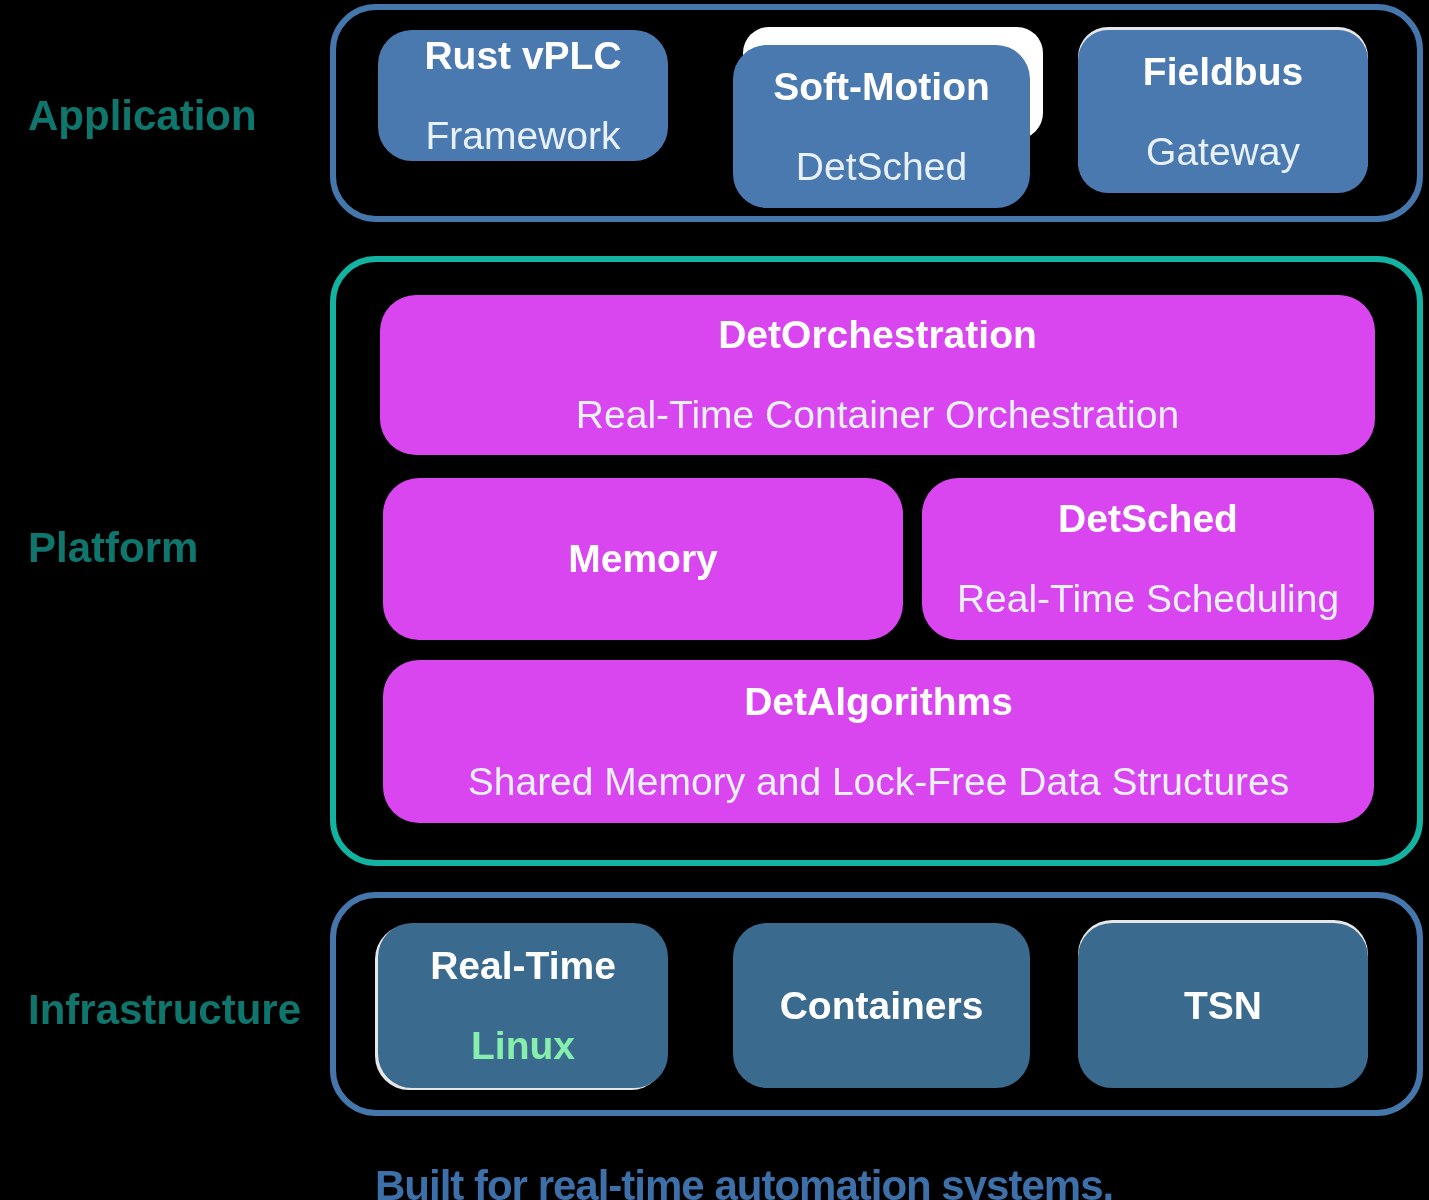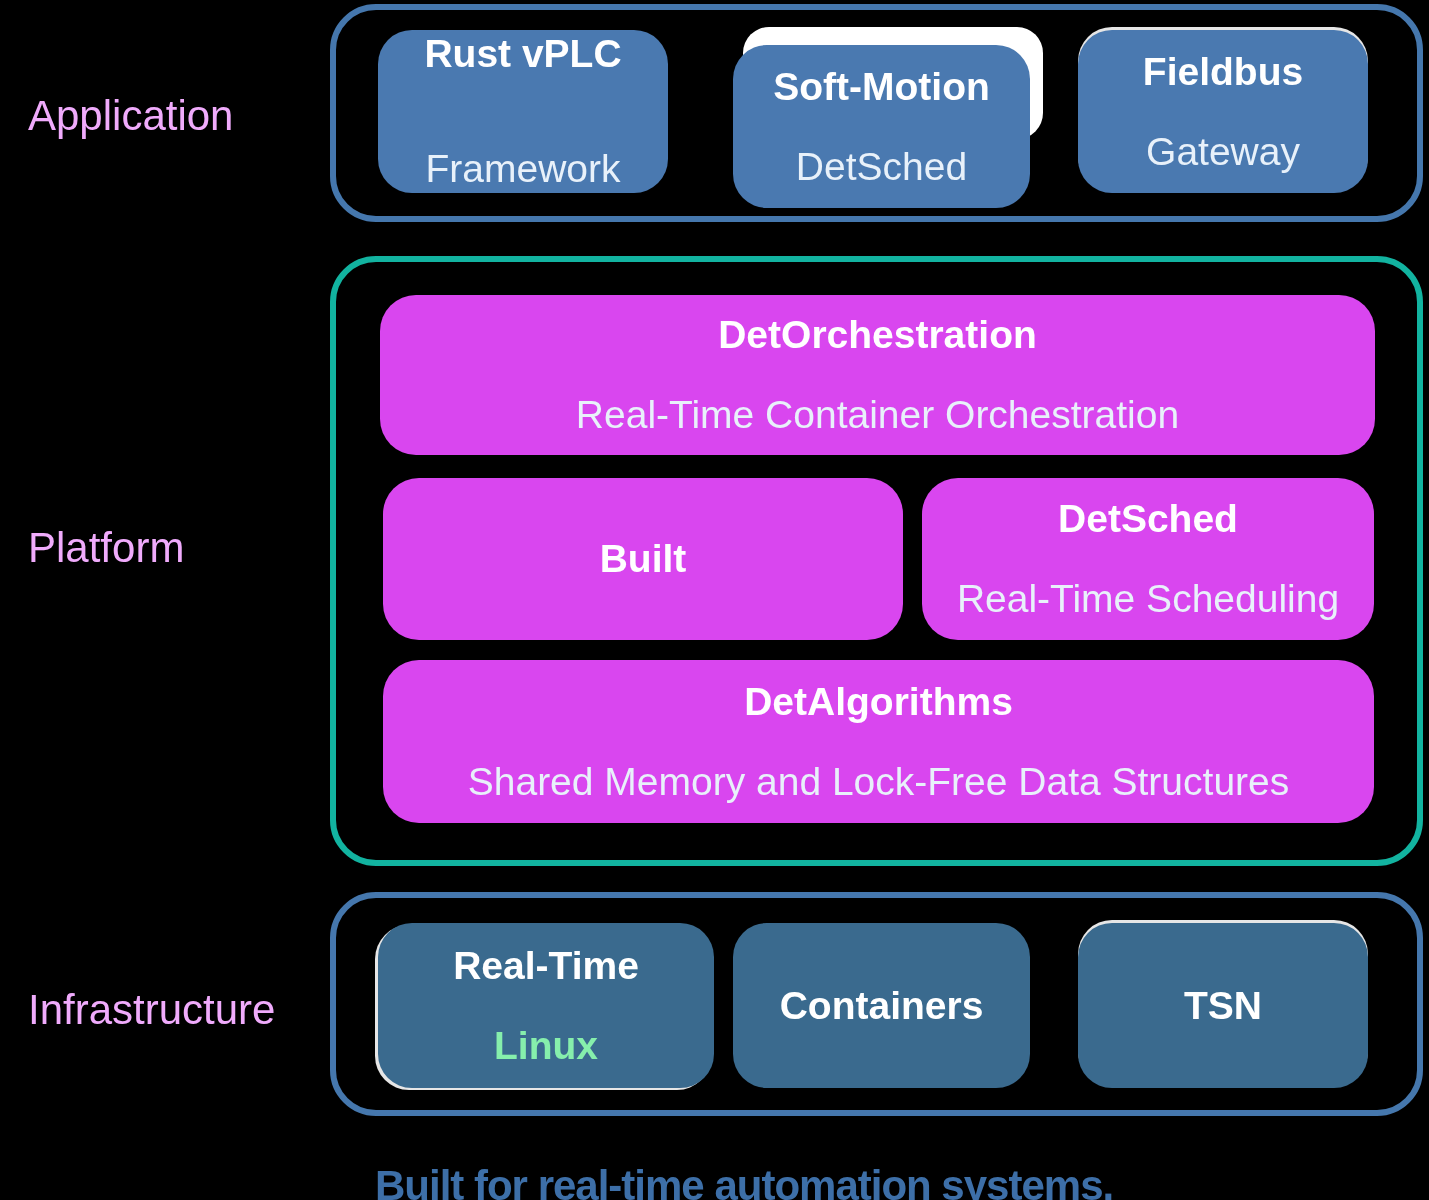--- a/index.html
+++ b/index.html
@@ -8,21 +8,21 @@
     background:#000000;
     font-family:"Liberation Sans", sans-serif;
     position:relative;
     overflow:hidden;
   }
   .stage{position:absolute;left:0;top:0;width:1429px;height:1200px;}
 
   
   .layer-label{
     position:absolute;left:28px;
-    color:#f0abfc;font-weight:normal;font-size:42px;letter-spacing:0px;
+    color:#0f766e;font-weight:bold;font-size:42px;letter-spacing:0px;
     white-space:nowrap;
   }
   .label-application{top:92px;}
   .label-platform{top:524px;}
   .label-infrastructure{top:986px;}
 
   
   .group{
     position:absolute;left:330px;width:1093px;
     border-radius:46px;box-sizing:border-box;
@@ -41,38 +41,38 @@
   .box .t{font-weight:bold;font-size:39px;line-height:1.22;color:#ffffff;white-space:nowrap;}
   .box .s{font-weight:normal;font-size:39px;line-height:1.22;color:#e8f1fa;white-space:nowrap;margin-top:32px;}
   .box .s:empty{display:none;}
   .s.bold-sub{font-weight:bold;color:#86efac;}
 
   .blue-box{background:#4a79b0;}
   .teal-box{background:#d946ef;border-radius:36px;}
   .steel-box{background:#3a6a8e;}
 
   
-  .app-box-1{left:378px;top:30px;width:290px;height:163px;justify-content:space-between;}
+  .app-box-1{left:378px;top:30px;width:290px;height:131px;}
   .app-box-2{left:733px;top:45px;width:297px;height:163px;}
-  .app-box-3{left:1078px;top:30px;width:290px;height:163px;box-shadow:0 -3px 0 rgba(255,255,255,.9);}
+  .app-box-3{left:1078px;top:30px;width:290px;height:163px;box-shadow:0 -3px 0 rgba(255,255,255,.9);border-radius:30px;}
 
   
   .white-artifact{
     position:absolute;left:743px;top:27px;width:300px;height:112px;
     background:#ffffff;border-radius:26px;z-index:0;
   }
 
   
   .plat-orch {left:380px;top:295px;width:995px;height:160px;}
   .plat-mq   {left:383px;top:478px;width:520px;height:162px;}
   .plat-sched{left:922px;top:478px;width:452px;height:162px;}
   .plat-alg  {left:383px;top:660px;width:991px;height:163px;}
 
   
-  .infra-box-1{left:378px;top:923px;width:336px;height:165px;box-shadow:-3px 2px 0 rgba(255,255,255,.9);}
+  .infra-box-1{left:378px;top:923px;width:290px;height:165px;box-shadow:-3px 2px 0 rgba(255,255,255,.9);}
   .infra-box-2{left:733px;top:923px;width:297px;height:165px;}
   .infra-box-3{left:1078px;top:923px;width:290px;height:165px;box-shadow:0 -3px 0 rgba(255,255,255,.9);}
 
   
   .caption{
     position:absolute;left:375px;top:1126px;
     color:#3d6fa8;font-weight:bold;font-size:42px;letter-spacing:-1px;
     white-space:nowrap;
     margin-top:36px;
   }
@@ -103,21 +103,21 @@
     <div class="s">Gateway</div>
   </div>
 
   <div class="group group-platform"></div>
 
   <div class="box teal-box plat-orch">
     <div class="t">DetOrchestration</div>
     <div class="s">Real-Time Container Orchestration</div>
   </div>
   <div class="box teal-box plat-mq">
-    <div class="t">Built</div>
+    <div class="t">Memory</div>
   </div>
   <div class="box teal-box plat-sched">
     <div class="t">DetSched</div>
     <div class="s">Real-Time Scheduling</div>
   </div>
   <div class="box teal-box plat-alg">
     <div class="t">DetAlgorithms</div>
     <div class="s">Shared Memory and Lock-Free Data Structures</div>
   </div>
 

